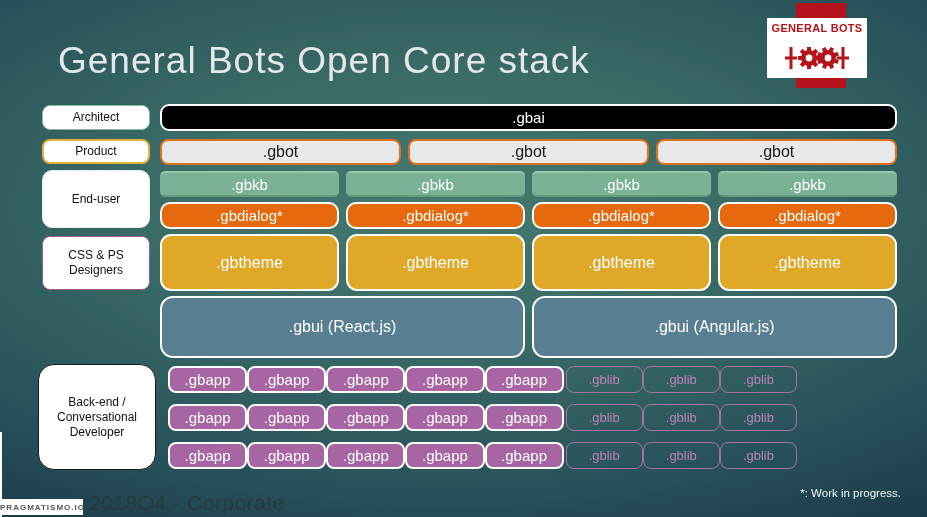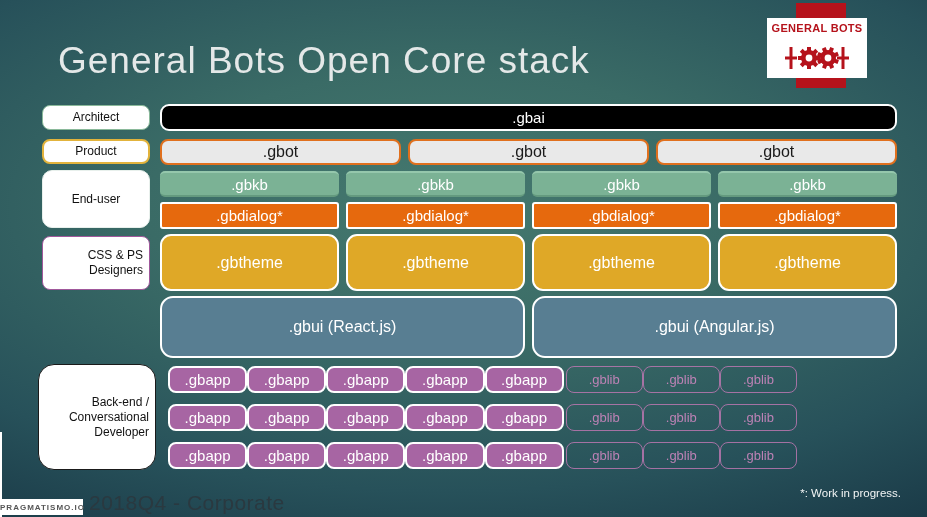--- a/index.html
+++ b/index.html
@@ -12,21 +12,21 @@
   .title{position:absolute;left:58px;top:40px;font-size:37px;font-weight:400;color:#e4e8e8;letter-spacing:1px;white-space:nowrap;}
 
   
   .logo-stripe{position:absolute;left:796px;top:3px;width:50px;height:85px;background:#b5121b;}
   .logo-card{position:absolute;left:767px;top:18px;width:100px;height:60px;background:#ffffff;
     display:flex;flex-direction:column;align-items:center;justify-content:center;gap:8px;}
   .logo-brand{color:#b5121b;font-weight:bold;font-size:11px;letter-spacing:0.3px;}
 
   
   .lbl{position:absolute;left:42px;width:108px;background:#ffffff;color:#111;
-    display:flex;align-items:center;justify-content:center;text-align:right;
+    display:flex;align-items:center;justify-content:center;text-align:center;
     font-size:12px;line-height:1.25;box-sizing:border-box;border-radius:8px;padding:2px 6px;}
   .lbl-architect{top:105px;height:25px;border:1.5px solid #8ab99a;}
   .lbl-product{top:139px;height:25px;border:2px solid #e2b33c;}
   .lbl-enduser{top:170px;height:58px;border:1.5px solid #e8f0ec;border-radius:10px;}
   .lbl-designers{top:236px;height:54px;border:1.5px solid #a0589b;}
   .lbl-frontend{top:297px;height:60px;border:2px solid #a01b12;}
   .lbl-backend{top:364px;height:106px;left:38px;width:118px;border:1.5px solid #1a1a1a;border-radius:16px;}
 
   
   .row{position:absolute;left:160px;width:737px;display:flex;gap:7px;box-sizing:border-box;}
@@ -37,21 +37,21 @@
   .gbai{background:#000000;border:2px solid #ffffff;border-radius:9px;font-size:15px;}
 
   .row-gbot{top:139px;height:26px;}
   .gbot{background:#e9e9e9;border:2px solid #e0701e;border-radius:8px;color:#1a1a1a;font-size:16px;}
 
   .row-gbkb{top:171px;height:26px;}
   .gbkb{background:#7bb295;border-top:2px solid #95c7ac;border-bottom:2px solid #649a7f;
     border-radius:5px;font-size:15px;}
 
   .row-gbdialog{top:202px;height:27px;}
-  .gbdialog{background:#e6690d;border:2.5px solid #ffffff;border-radius:3px;font-size:15px;}
+  .gbdialog{background:#e6690d;border:2.5px solid #ffffff;border-radius:10px;font-size:15px;}
 
   .row-gbtheme{top:234px;height:57px;}
   .gbtheme{background:#dfa827;border:2.5px solid #ffffff;border-radius:11px;font-size:16px;}
 
   .row-gbui{top:296px;height:62px;}
   .gbui{background:#587e92;border:2.5px solid #ffffff;border-radius:13px;font-size:16px;}
 
   .brow{position:absolute;left:160px;width:629px;display:flex;height:27px;margin-left:8px;}
   .gbapp{background:#a765a3;border:2.5px solid #ffffff;border-radius:8px;font-size:15px;}
   .gblib{background:transparent;border:1.5px solid rgba(187,119,176,0.85);border-radius:8px;

